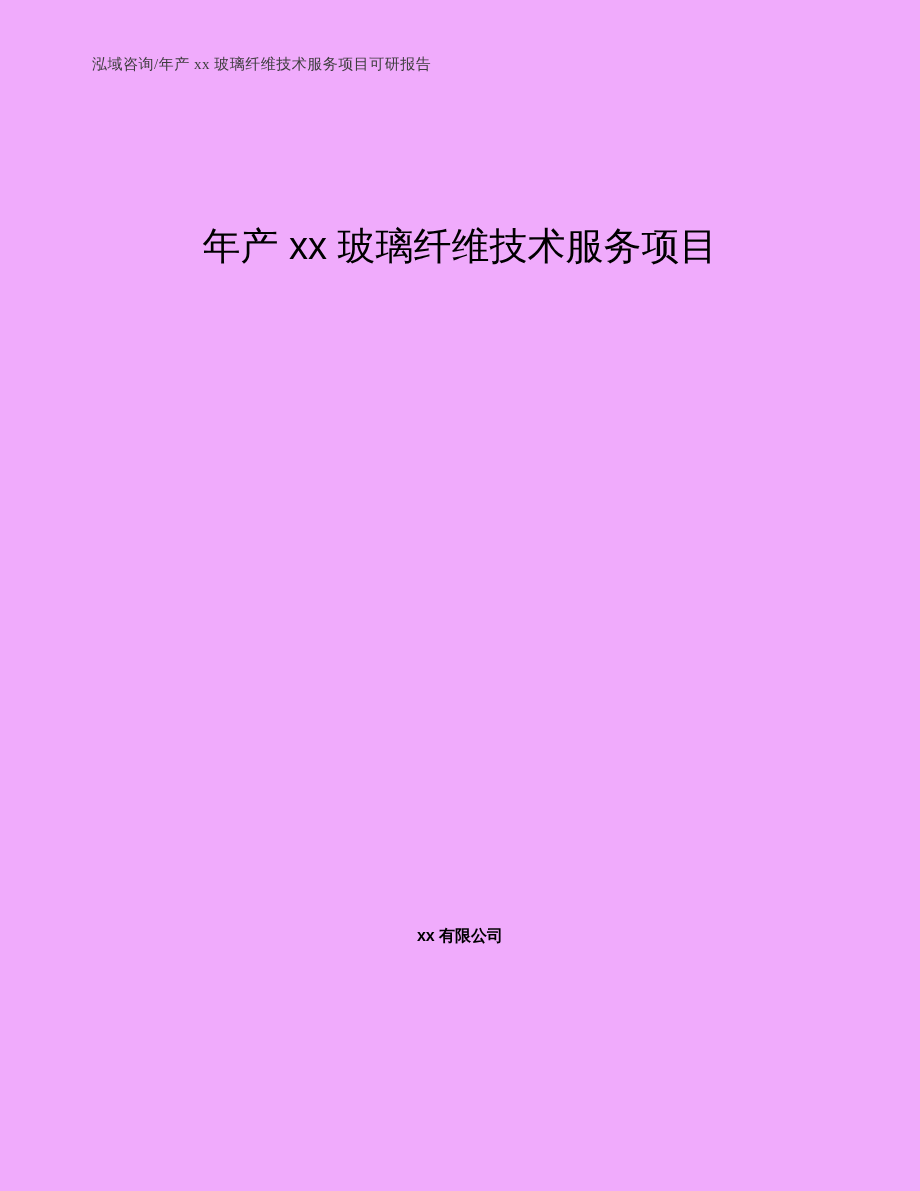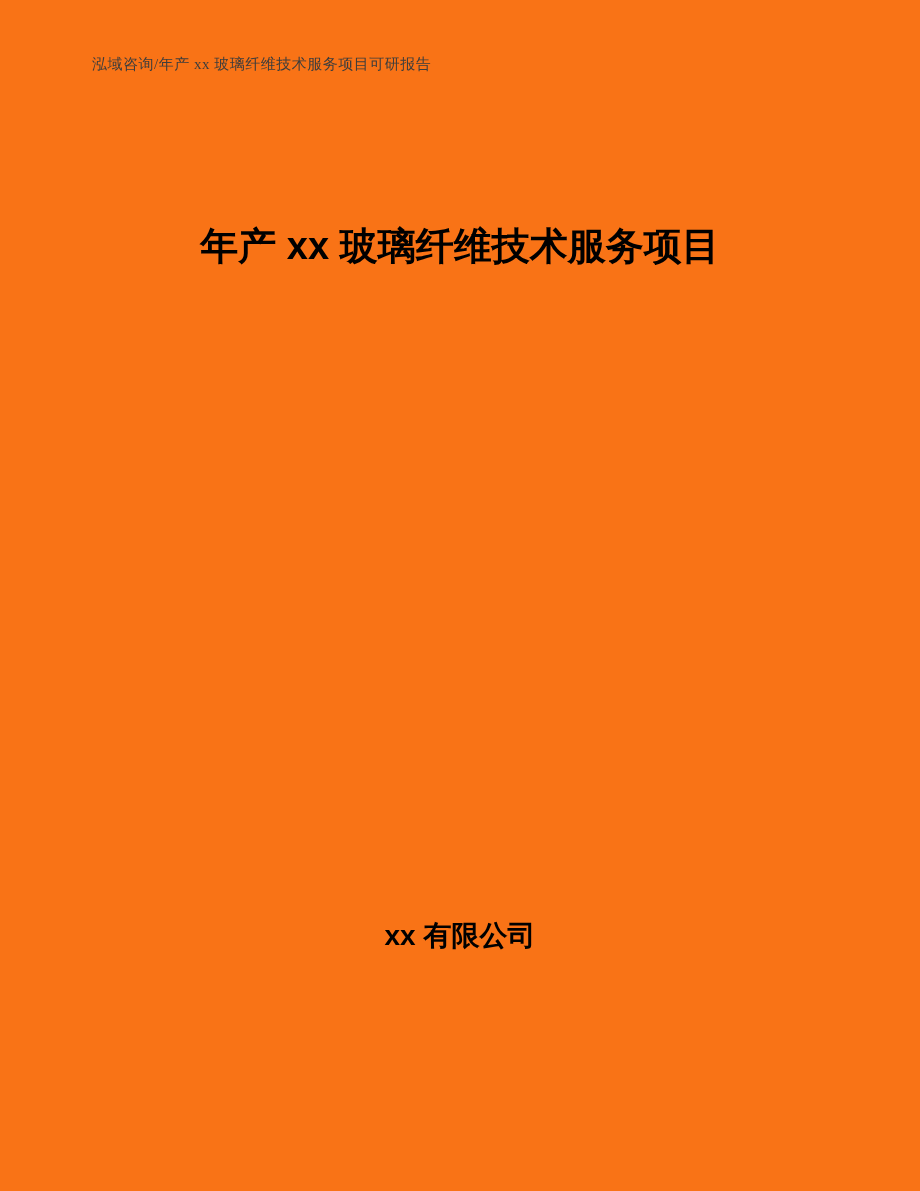--- a/index.html
+++ b/index.html
@@ -5,21 +5,21 @@
   
   html, body {
     margin: 0;
     padding: 0;
     background: #ffffff;
   }
   .page {
     position: relative;
     width: 920px;
     height: 1191px;
-    background: #f97316;
+    background: #f0abfc;
     overflow: hidden;
     font-family: "Liberation Sans", "DejaVu Sans", sans-serif;
   }
   .doc-header {
     position: absolute;
     left: 92px;
     top: 53px;
     max-width: 740px;
     font-family: "Liberation Serif", "DejaVu Serif", serif;
     font-size: 15px;
@@ -28,37 +28,37 @@
     color: #3d3d3d;
     white-space: nowrap;
   }
   .doc-title {
     position: absolute;
     top: 206px;
     left: 0;
     width: 920px;
     text-align: center;
     font-family: "Liberation Sans", "DejaVu Sans", sans-serif;
-    font-weight: 700;
+    font-weight: 400;
     font-size: 38px;
     line-height: 81px;
     color: #000000;
   }
   .doc-title .title-line {
     white-space: nowrap;
   }
   .company-line {
     position: absolute;
     top: 922px;
     left: 0;
     width: 920px;
     text-align: center;
     font-family: "Liberation Sans", "DejaVu Sans", sans-serif;
     font-weight: 700;
-    font-size: 28px;
+    font-size: 16px;
     line-height: 28px;
     color: #000000;
     white-space: nowrap;
   }
 </style>
 </head>
 <body>
 
 <div class="page">
 

